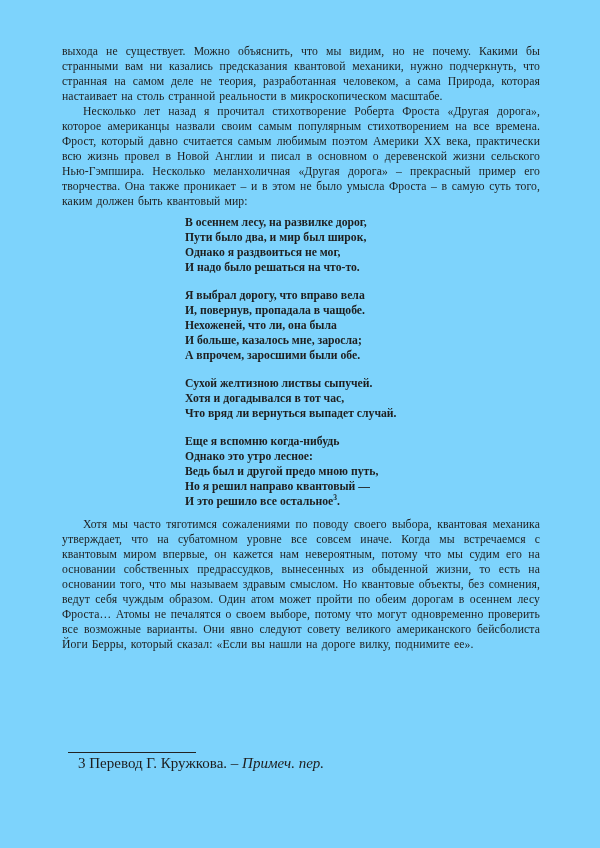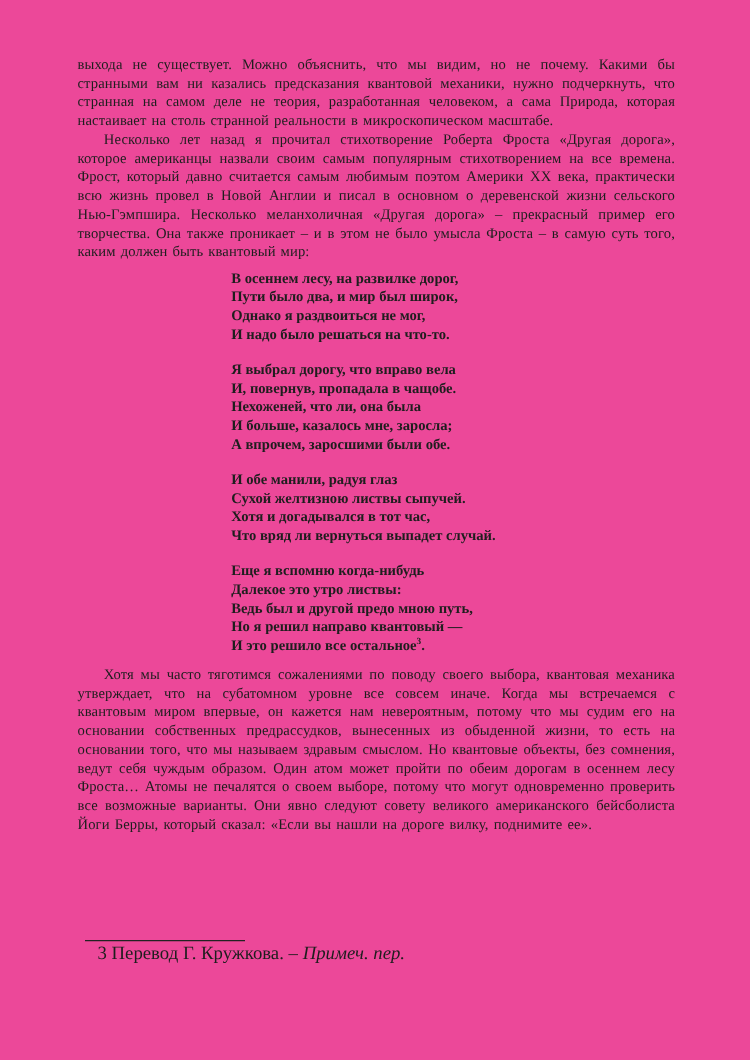--- a/index.html
+++ b/index.html
@@ -4,21 +4,21 @@
 <style>
   html, body {
     margin: 0;
     padding: 0;
     background: #ffffff;
   }
   .page {
     position: relative;
     width: 600px;
     height: 848px;
-    background: #ec4899;
+    background: #7dd3fc;
     font-family: "Liberation Serif", "DejaVu Serif", serif;
     color: #1e1e1e;
     overflow: hidden;
   }
   .content {
     position: absolute;
     left: 62px;
     top: 44px;
     width: 478px;
   }
@@ -96,29 +96,28 @@
 
       <div class="stanza">
         <div class="poem-line">Я выбрал дорогу, что вправо вела</div>
         <div class="poem-line">И, повернув, пропадала в чащобе.</div>
         <div class="poem-line">Нехоженей, что ли, она была</div>
         <div class="poem-line">И больше, казалось мне, заросла;</div>
         <div class="poem-line">А впрочем, заросшими были обе.</div>
       </div>
 
       <div class="stanza">
-        <div class="poem-line">И обе манили, радуя глаз</div>
         <div class="poem-line">Сухой желтизною листвы сыпучей.</div>
         <div class="poem-line">Хотя и догадывался в тот час,</div>
         <div class="poem-line">Что вряд ли вернуться выпадет случай.</div>
       </div>
 
       <div class="stanza">
         <div class="poem-line">Еще я вспомню когда-нибудь</div>
-        <div class="poem-line">Далекое это утро листвы:</div>
+        <div class="poem-line">Однако это утро лесное:</div>
         <div class="poem-line">Ведь был и другой предо мною путь,</div>
         <div class="poem-line">Но я решил направо квантовый —</div>
         <div class="poem-line"><span>И это решило все остальное</span><sup class="fn-ref">3</sup><span>.</span></div>
       </div>
 
     </div>
 
     <p class="para indent">Хотя мы часто тяготимся сожалениями по поводу своего выбора, квантовая механика утверждает, что на субатомном уровне все совсем иначе. Когда мы встречаемся с квантовым миром впервые, он кажется нам невероятным, потому что мы судим его на основании собственных предрассудков, вынесенных из обыденной жизни, то есть на основании того, что мы называем здравым смыслом. Но квантовые объекты, без сомнения, ведут себя чуждым образом. Один атом может пройти по обеим дорогам в осеннем лесу Фроста… Атомы не печалятся о своем выборе, потому что могут одновременно проверить все возможные варианты. Они явно следуют совету великого американского бейсболиста Йоги Берры, который сказал: «Если вы нашли на дороге вилку, поднимите ее».</p>
 
   </div>

